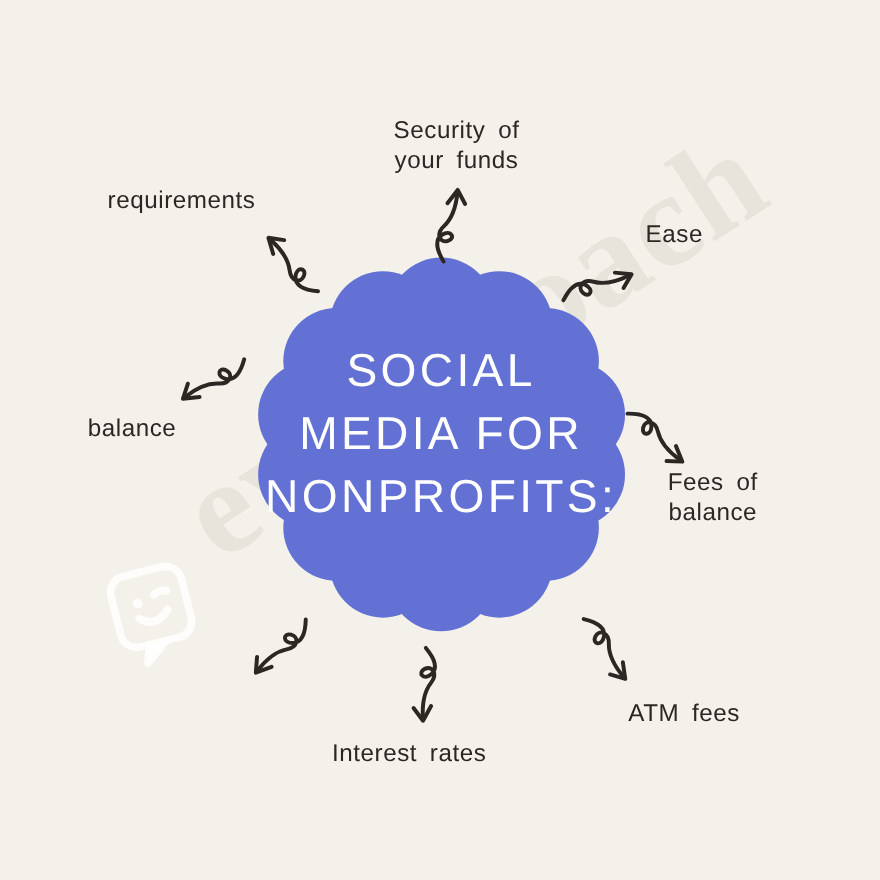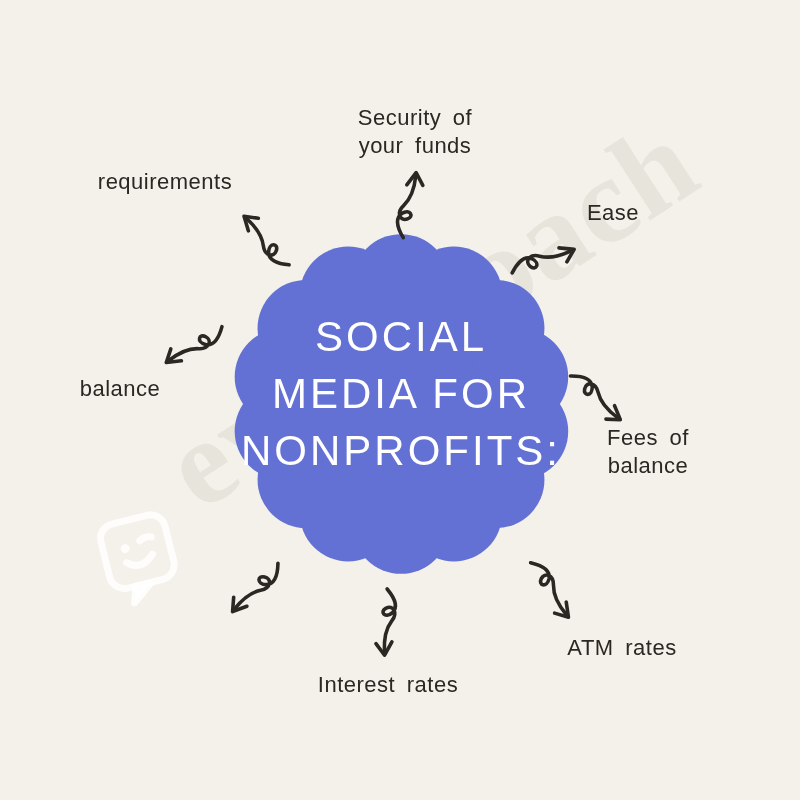--- a/index.html
+++ b/index.html
@@ -102,26 +102,26 @@
   <div class="label" style="left:120px;top:375px">
     <div>balance</div>
   </div>
 
   <div class="label" style="left:648px;top:424px">
     <div>Fees of</div>
     <div>balance</div>
   </div>
 
 
-  <div class="label" style="left:388px;top:671px">
+  <div class="label" style="left:372px;top:671px">
     <div>Interest rates</div>
   </div>
 
   <div class="label" style="left:622px;top:634px">
-    <div>ATM rates</div>
+    <div>ATM fees</div>
   </div>
 
   <div class="arrow" style="left:383px;top:162px;transform:rotate(6deg)">
     <svg viewBox="0 0 50 80">
         <path d="M24 76 C18 68 13 58 20 52 C28 46 33 54 26 57 C19 60 14 52 21 44 C28 36 30 26 30 13"></path>
         <path d="M22 23 L30 10 L38 22"></path>
       </svg>
   </div>
 
   <div class="arrow" style="left:238px;top:200px;transform:rotate(-48deg)">

